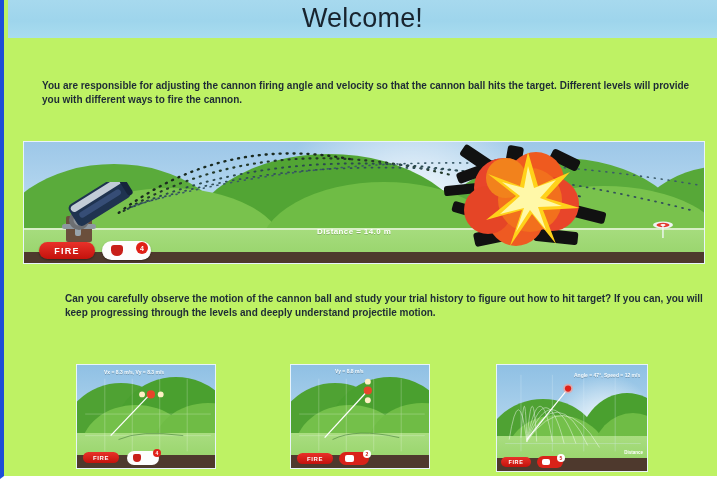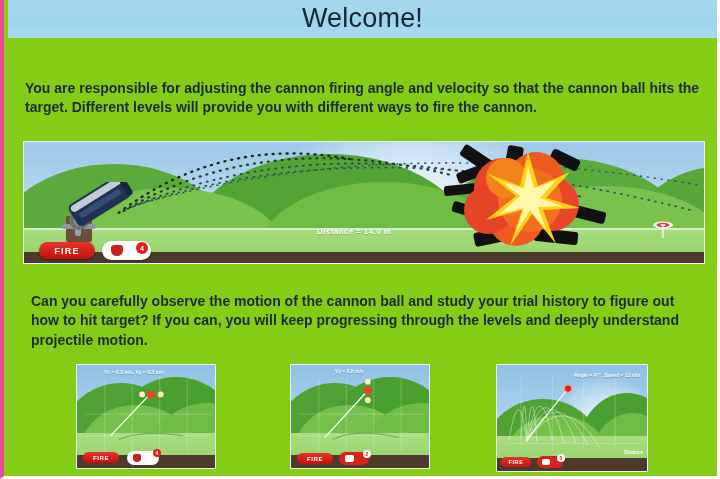--- a/index.html
+++ b/index.html
@@ -6,22 +6,22 @@
   html, body {
     width: 720px; height: 479px;
     overflow: hidden;
     font-family: "Liberation Sans", sans-serif;
   }
   body { background: #ffffff; }
 
   .page {
     position: relative;
     width: 720px; height: 479px;
-    background: #84cc16;
-    border-left: 4px solid #ec4899;
+    background: #bef264;
+    border-left: 4px solid #1d4ed8;
     border-right: 3px solid #ffffff;
     border-bottom: 3px solid #ffffff;
     overflow: hidden;
   }
 
   
   .header-band {
     position: absolute;
     left: 4px; top: 0; right: 0;
     height: 38px;
@@ -41,27 +41,28 @@
   .intro-line {
     position: absolute;
     left: 0; right: 0; top: 48px;
     text-align: center;
     font-size: 14.5px;
     font-weight: 700;
     color: #1e2b36;
   }
   .para {
     position: absolute;
-    font-size: 14px;
+    font-size: 10px;
     font-weight: 700;
     color: #1e2b36;
     line-height: 1.38;
+    margin-left: 17px;
   }
   .para-1 { left: 21px; right: 12px; top: 79px; }
-  .para-2 { left: 27px; right: 12px; top: 292px; }
+  .para-2 { left: 44px; right: 12px; top: 292px; }
 
   
   .sim-main {
     position: absolute;
     left: 19px; top: 141px;
     width: 682px; height: 123px;
     background: #bfe0f2;
     border: 1px solid #e8f4fb;
     overflow: hidden;
   }

